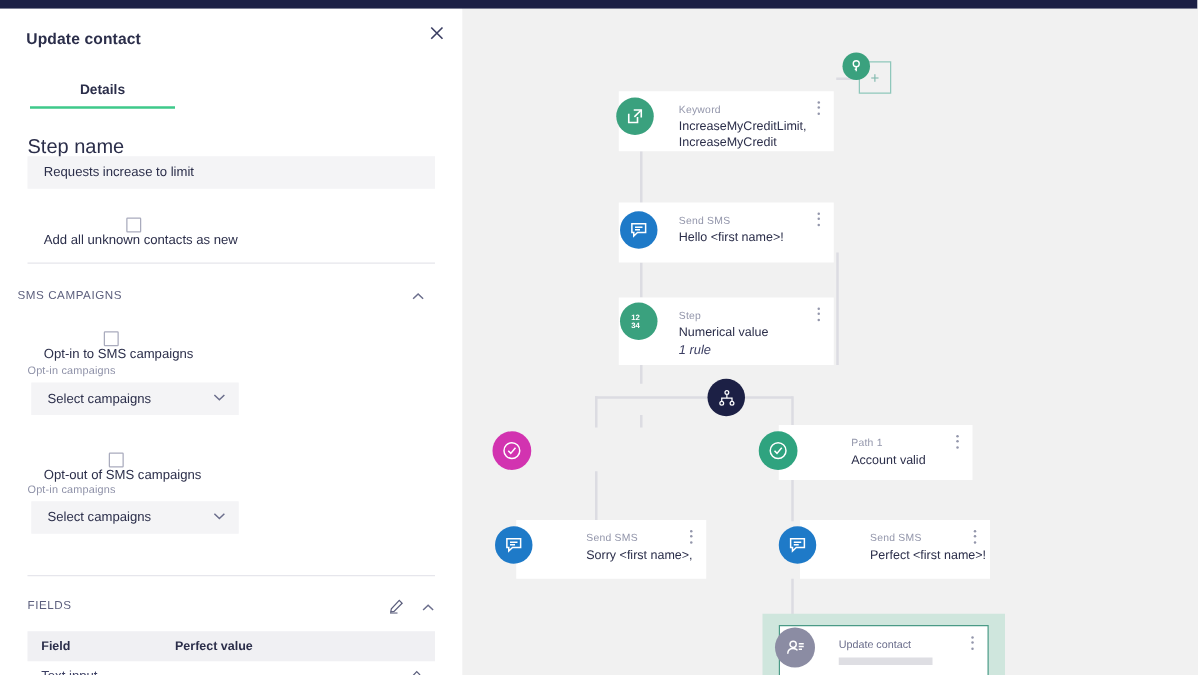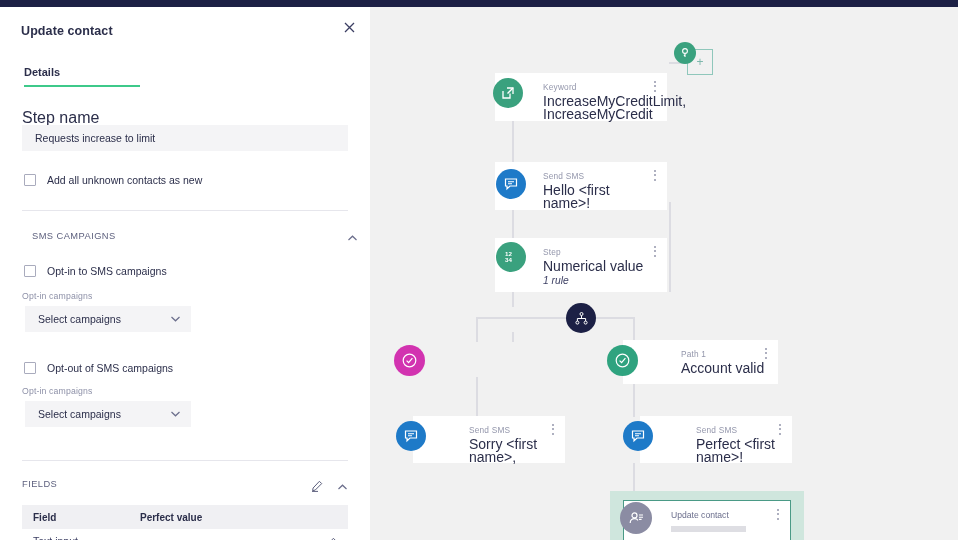--- a/index.html
+++ b/index.html
@@ -42,21 +42,21 @@
   }
 
   
   .tabs {
     position: absolute; top: 55px; left: 24px;
     width: 322px;
   }
   .tab {
     display: inline-block;
     width: 116px;
-    text-align: left;
+    text-align: center;
     font-size: 11px;
     font-weight: bold;
     color: #2b2e4a;
     padding-bottom: 7px;
     border-bottom: 2.5px solid #3ec98a;
     cursor: pointer;
   }
 
   .panel-body {
     position: absolute; top: 88px; left: 0;
@@ -73,21 +73,21 @@
     background: #f4f4f6;
     border: none;
     width: 326px;
     font-size: 10.5px;
     color: #2b2e4a;
     padding: 0 13px;
     font-family: "Liberation Sans", sans-serif;
     outline: none;
   }
 
-  .row-cb { display: flex; align-items: center; }
+  .row-cb { display: flex; align-items: center; flex-direction: column; }
   .cb {
     width: 12px; height: 12px;
     border: 1.3px solid #a9abbd;
     background: #fff;
     border-radius: 1px;
     flex: 0 0 auto;
     cursor: pointer;
   }
   .cb-label {
     margin-left: 11px;
@@ -163,21 +163,21 @@
     position: absolute;
     background: #ffffff;
     box-shadow: 0 0 0 0 rgba(0,0,0,0);
   }
   .node .kicker {
     position: absolute; left: 48px; top: 9px;
     font-size: 8.3px; color: #9396ab; letter-spacing: .2px;
   }
   .node .ntext {
     position: absolute; left: 48px; top: 22px;
-    font-size: 14px; color: #2b2e4a; line-height: 13px;
+    font-size: 10px; color: #2b2e4a; line-height: 13px;
     width: 110px;
   }
   .node .nsub {
     position: absolute; left: 48px;
     font-size: 10.3px; color: #3c3f63;
   }
   .kebab {
     position: absolute; top: 8px; right: 10px;
     width: 3px; cursor: pointer;
   }
@@ -243,21 +243,21 @@
       <div style="position:absolute; top:14px; left:22px;">Step name</div>
       <input class="text-input" style="position: absolute; top: 30px; left: 22px;" value="Requests increase to limit" placeholder="Step name">
 
       <div class="row-cb" style="position:absolute; top:79px; left:24px;">
         <div class="cb"></div>
         <div class="cb-label">Add all unknown contacts as new</div>
       </div>
 
       <div class="divider" style="position:absolute; top:115px; left:22px;"></div>
 
-      <div class="section-head" style="position:absolute; top:135px; left:32px;gap:36px;">
+      <div class="section-head" style="position:absolute; top:135px; left:14px;gap:36px;">
         <div class="section-title">SMS CAMPAIGNS</div>
         <div class="section-icons">
           <div class="chev">
             <svg width="11" height="11" viewBox="0 0 11 11">
                 <path d="M1.5 7 L5.5 3.2 L9.5 7" stroke="#6b6e8c" stroke-width="1.2" fill="none"></path>
               </svg>
           </div>
         </div>
       </div>
 

